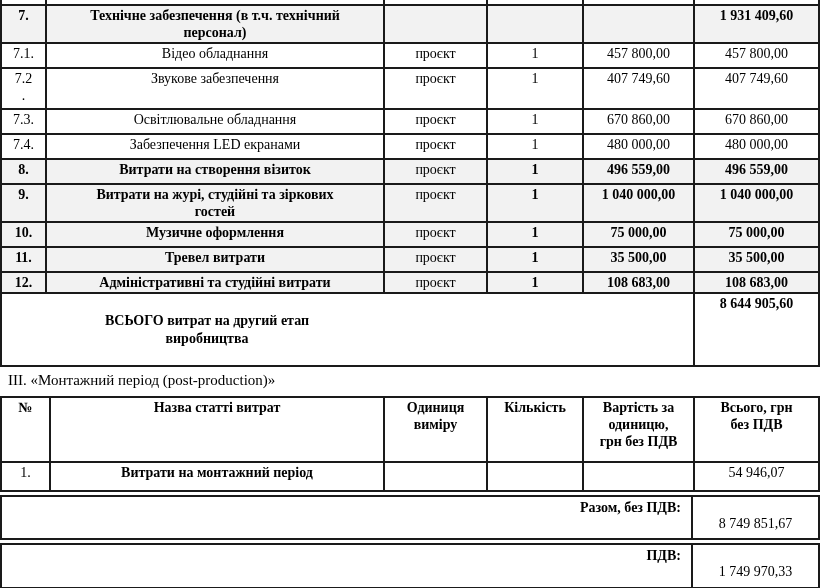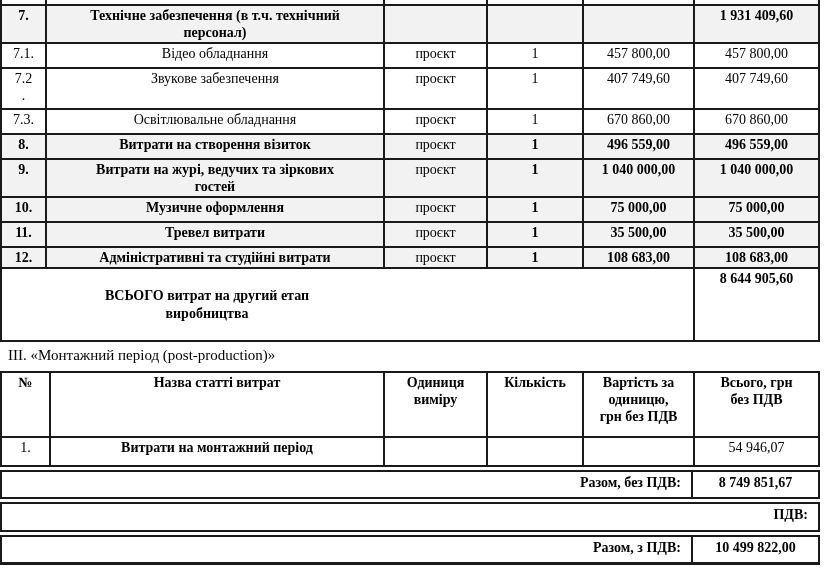--- a/index.html
+++ b/index.html
@@ -40,21 +40,21 @@
   .summary-row{
     width:816px;display:flex;border:2px solid #1a1a1a;margin-top:3px;
     background:#fff;
   }
   .summary-row .s-label{
     flex:1;text-align:right;font-weight:bold;
     padding:2px 10px 6px 4px;line-height:1.25;
   }
   .summary-row .s-value{
     width:117px;border-left:2px solid #1a1a1a;text-align:center;
-    font-weight:bold;padding:2px 4px 6px 4px;line-height:1.25;
+    font-weight:normal;padding:18px 4px 6px 4px;line-height:1.25;
   }
   .summary-row.last{border-bottom-width:3px;}
 </style>
 </head>
 <body>
 
 <div class="doc">
 
   <table class="t1">
     <colgroup>
@@ -106,33 +106,41 @@
 
       <tr class="rh">
         <td>7.3.</td>
         <td>Освітлювальне обладнання</td>
         <td class="unit">проєкт</td>
         <td>1</td>
         <td>670 860,00</td>
         <td>670 860,00</td>
       </tr>
 
+      <tr class="rh">
+        <td>7.4.</td>
+        <td>Забезпечення LED екранами</td>
+        <td class="unit">проєкт</td>
+        <td>1</td>
+        <td>480 000,00</td>
+        <td>480 000,00</td>
+      </tr>
 
       <tr class="hl rh">
         <td>8.</td>
         <td>Витрати на створення візиток</td>
         <td class="unit">проєкт</td>
         <td>1</td>
         <td>496 559,00</td>
         <td>496 559,00</td>
       </tr>
 
       <tr class="hl h38">
         <td>9.</td>
-        <td>Витрати на журі, ведучих та зіркових
+        <td>Витрати на журі, студійні та зіркових
 гостей</td>
         <td class="unit">проєкт</td>
         <td>1</td>
         <td>1 040 000,00</td>
         <td>1 040 000,00</td>
       </tr>
 
       <tr class="hl rh">
         <td>10.</td>
         <td>Музичне оформлення</td>
@@ -204,19 +212,20 @@
       </tr>
     </tbody>
   </table>
 
   <div class="summary-row">
     <div class="s-label">Разом, без ПДВ:</div>
     <div class="s-value">8 749 851,67</div>
   </div>
   <div class="summary-row">
     <div class="s-label">ПДВ:</div>
+    <div class="s-value">1 749 970,33</div>
   </div>
   <div class="summary-row last">
     <div class="s-label">Разом, з ПДВ:</div>
     <div class="s-value">10 499 822,00</div>
   </div>
 
 </div>
 
 </body></html>

